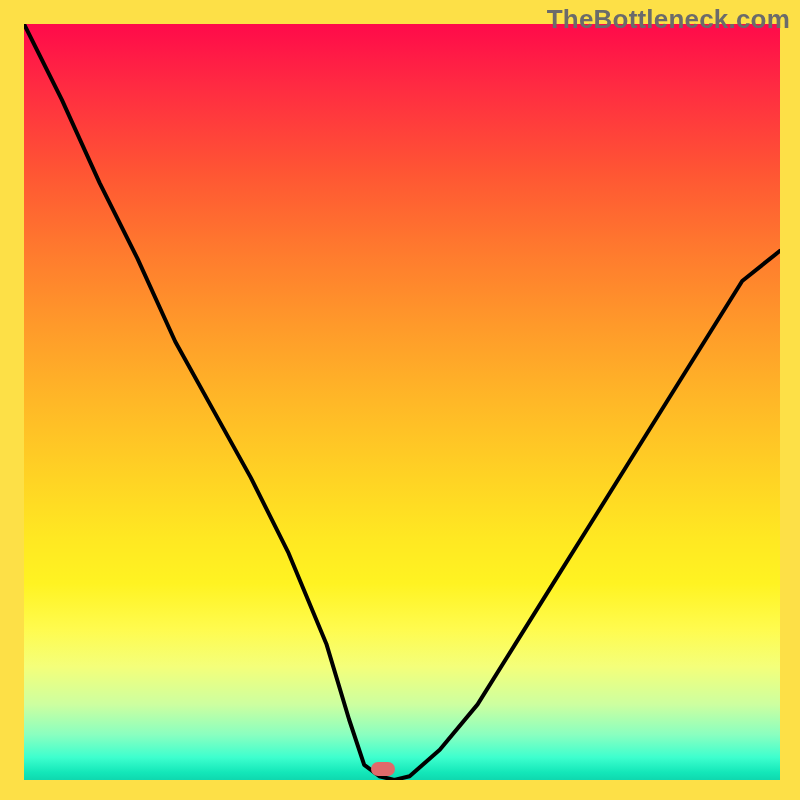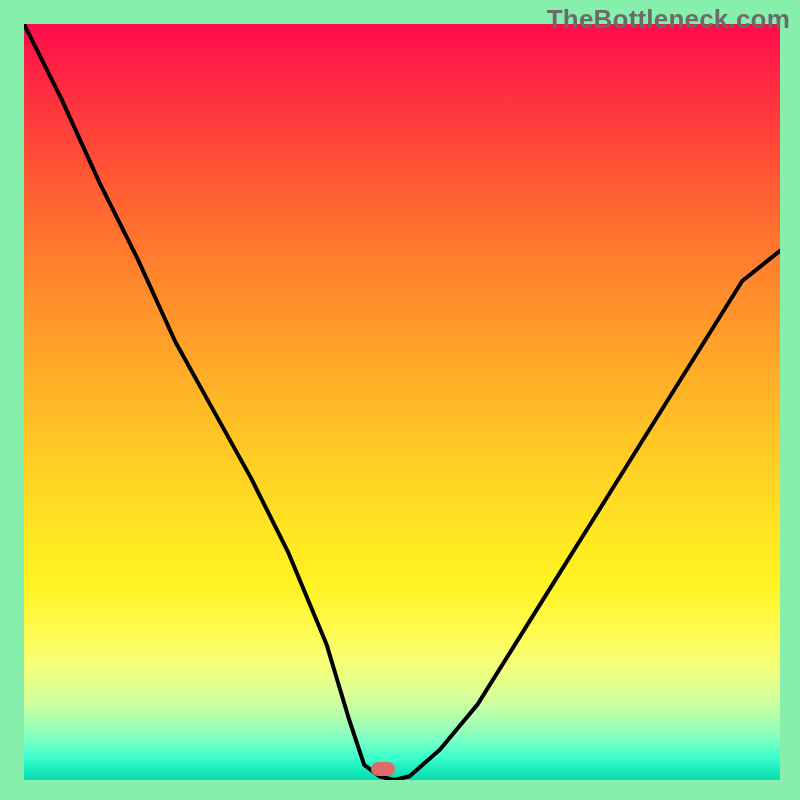--- a/index.html
+++ b/index.html
@@ -7,21 +7,21 @@
     padding: 0;
     width: 800px;
     height: 800px;
     background: #000;
     overflow: hidden;
   }
   .frame {
     position: relative;
     width: 800px;
     height: 800px;
-    background: #86efac;
+    background: #fde047;
   }
   .watermark {
     position: absolute;
     top: 4px;
     right: 10px;
     color: #6b6b6b;
     font-family: Arial, Helvetica, sans-serif;
     font-size: 26px;
     font-weight: 600;
     letter-spacing: 0.2px;

